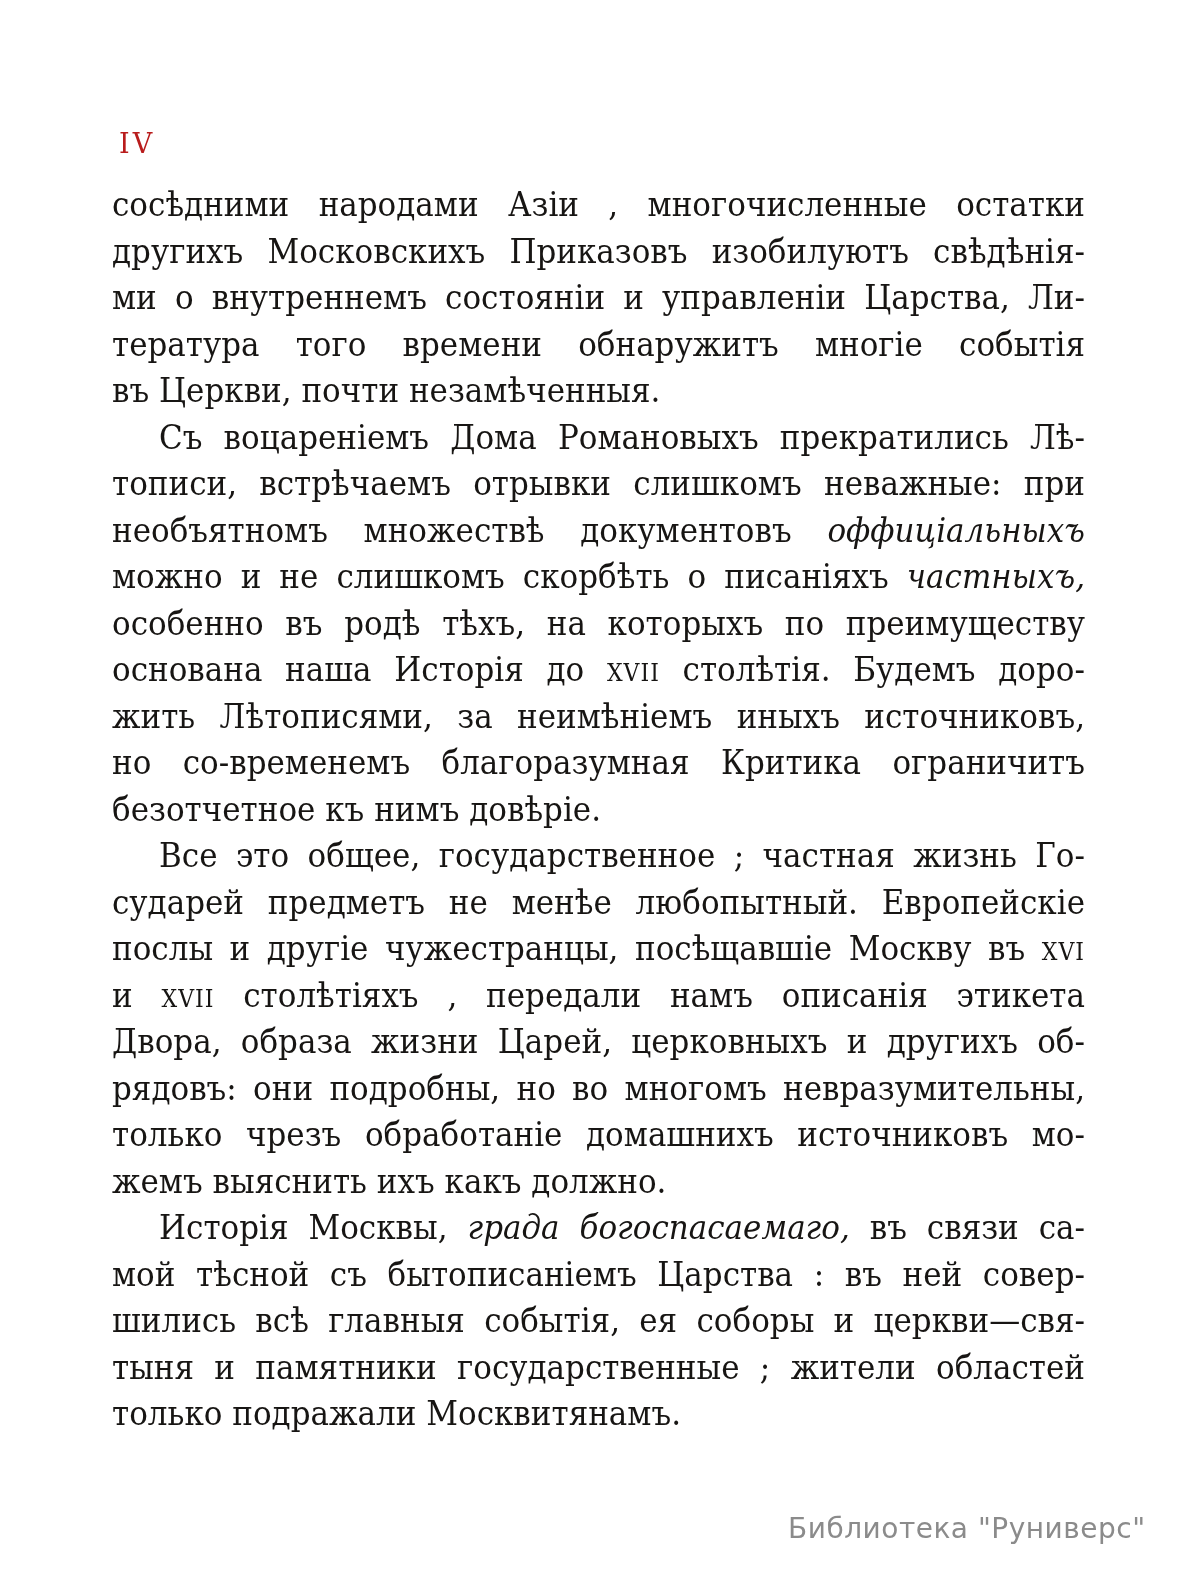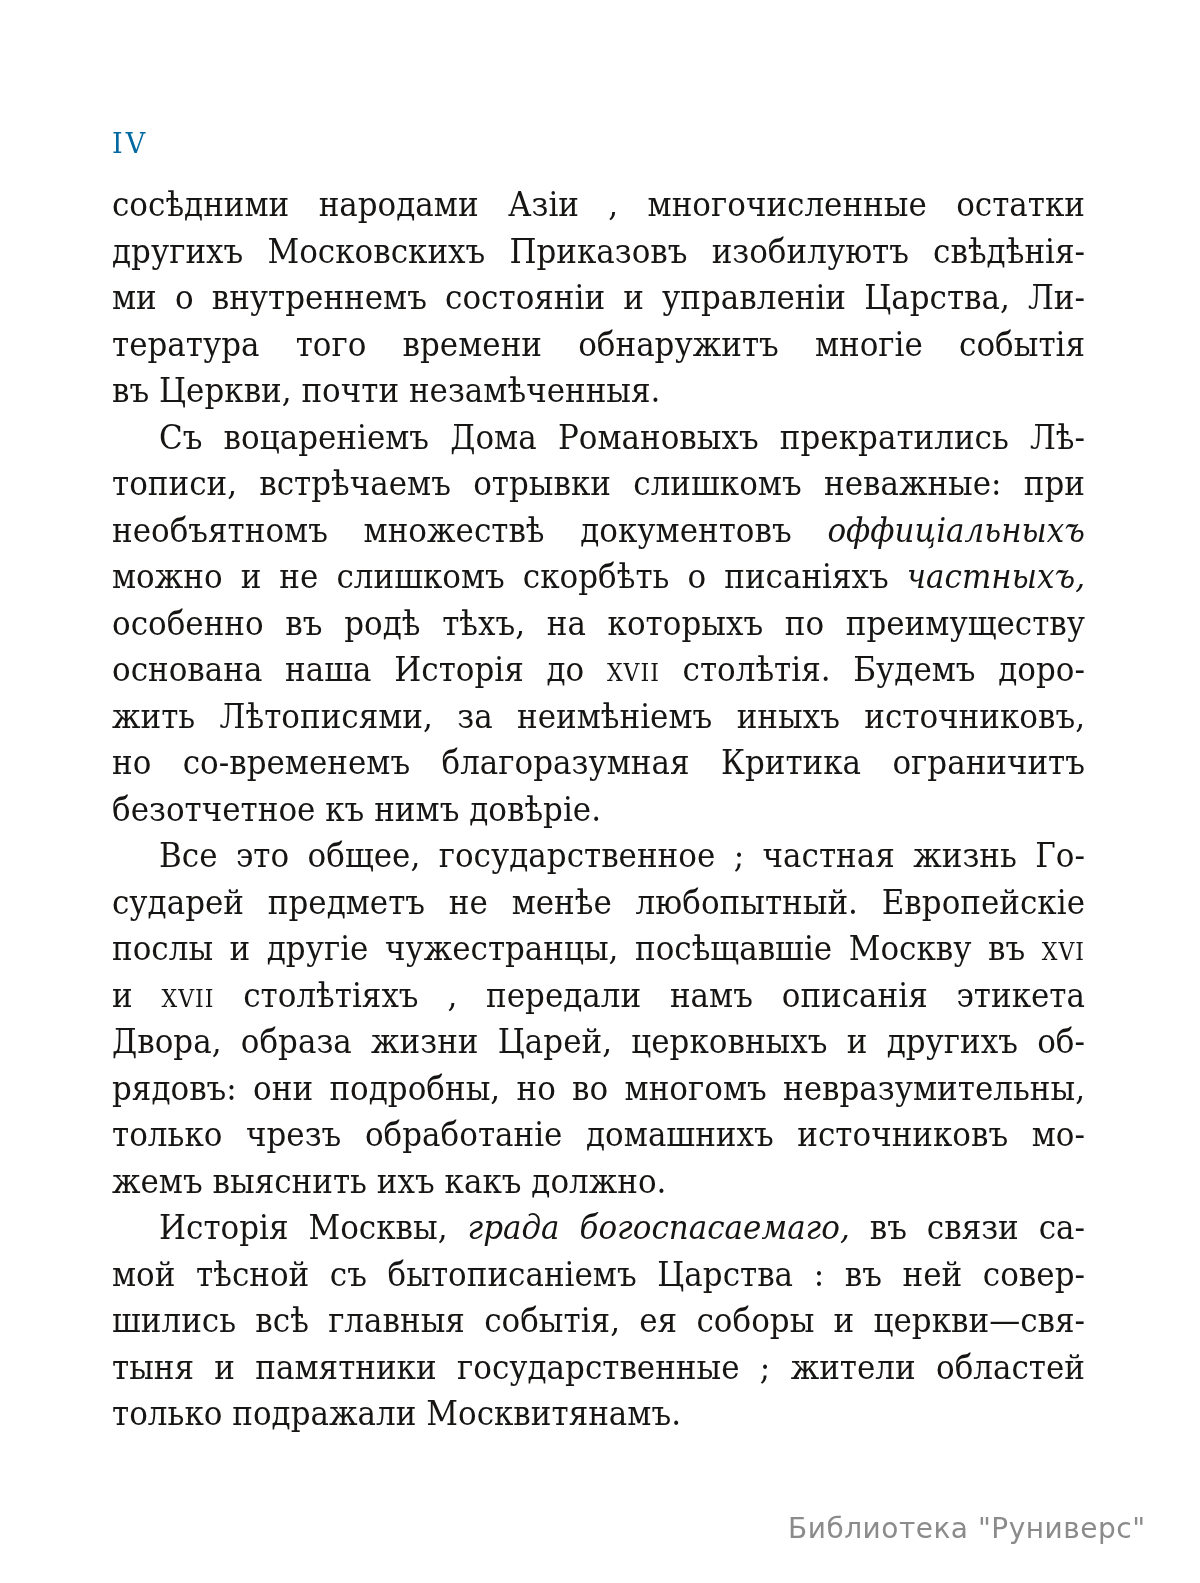--- a/index.html
+++ b/index.html
@@ -11,25 +11,25 @@
     position: relative;
     width: 1200px;
     height: 1583px;
     background: #ffffff;
     overflow: hidden;
     font-family: "DejaVu Serif", serif;
     color: #171513;
   }
   .page-number {
     position: absolute;
-    left: 112px;
+    left: 119px;
     top: 128px;
     font-size: 27px;
     letter-spacing: 3px;
-    color: #0369a1;
+    color: #b91c1c;
   }
   .text-block {
     position: absolute;
     left: 112px;
     top: 181px;
     width: 973px;
   }
   .line {
     height: 46.5px;
     line-height: 46.5px;

